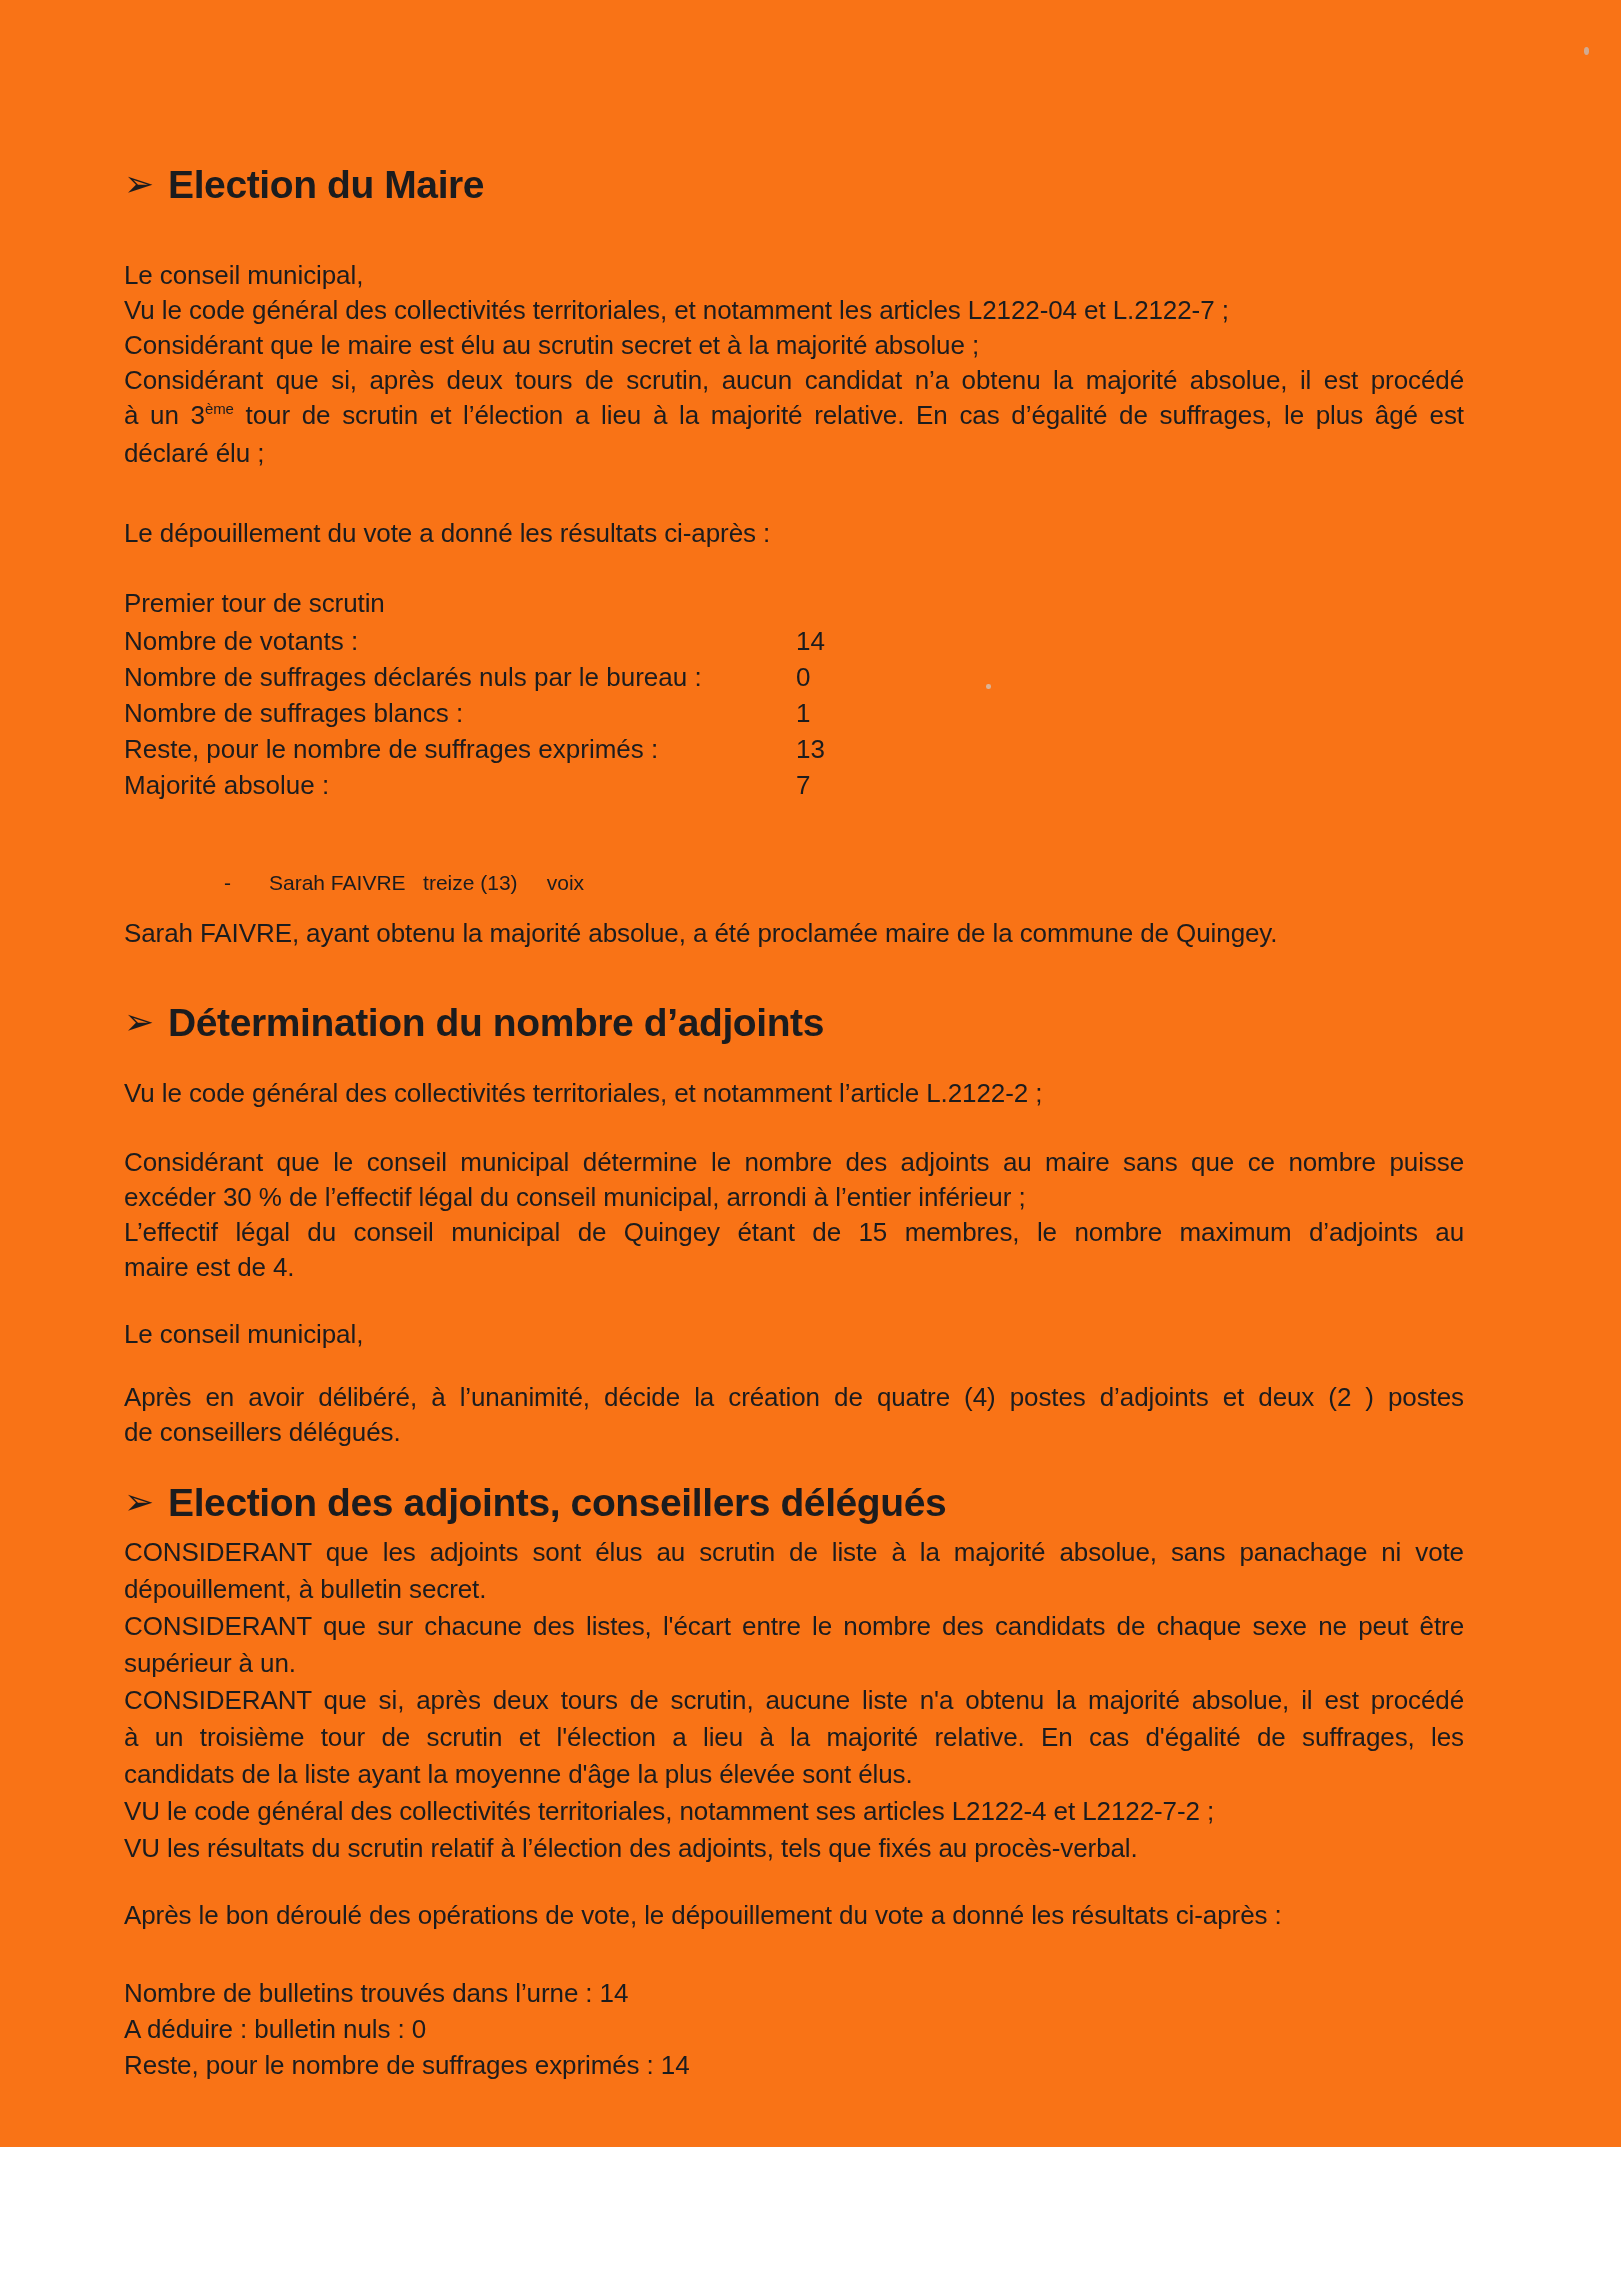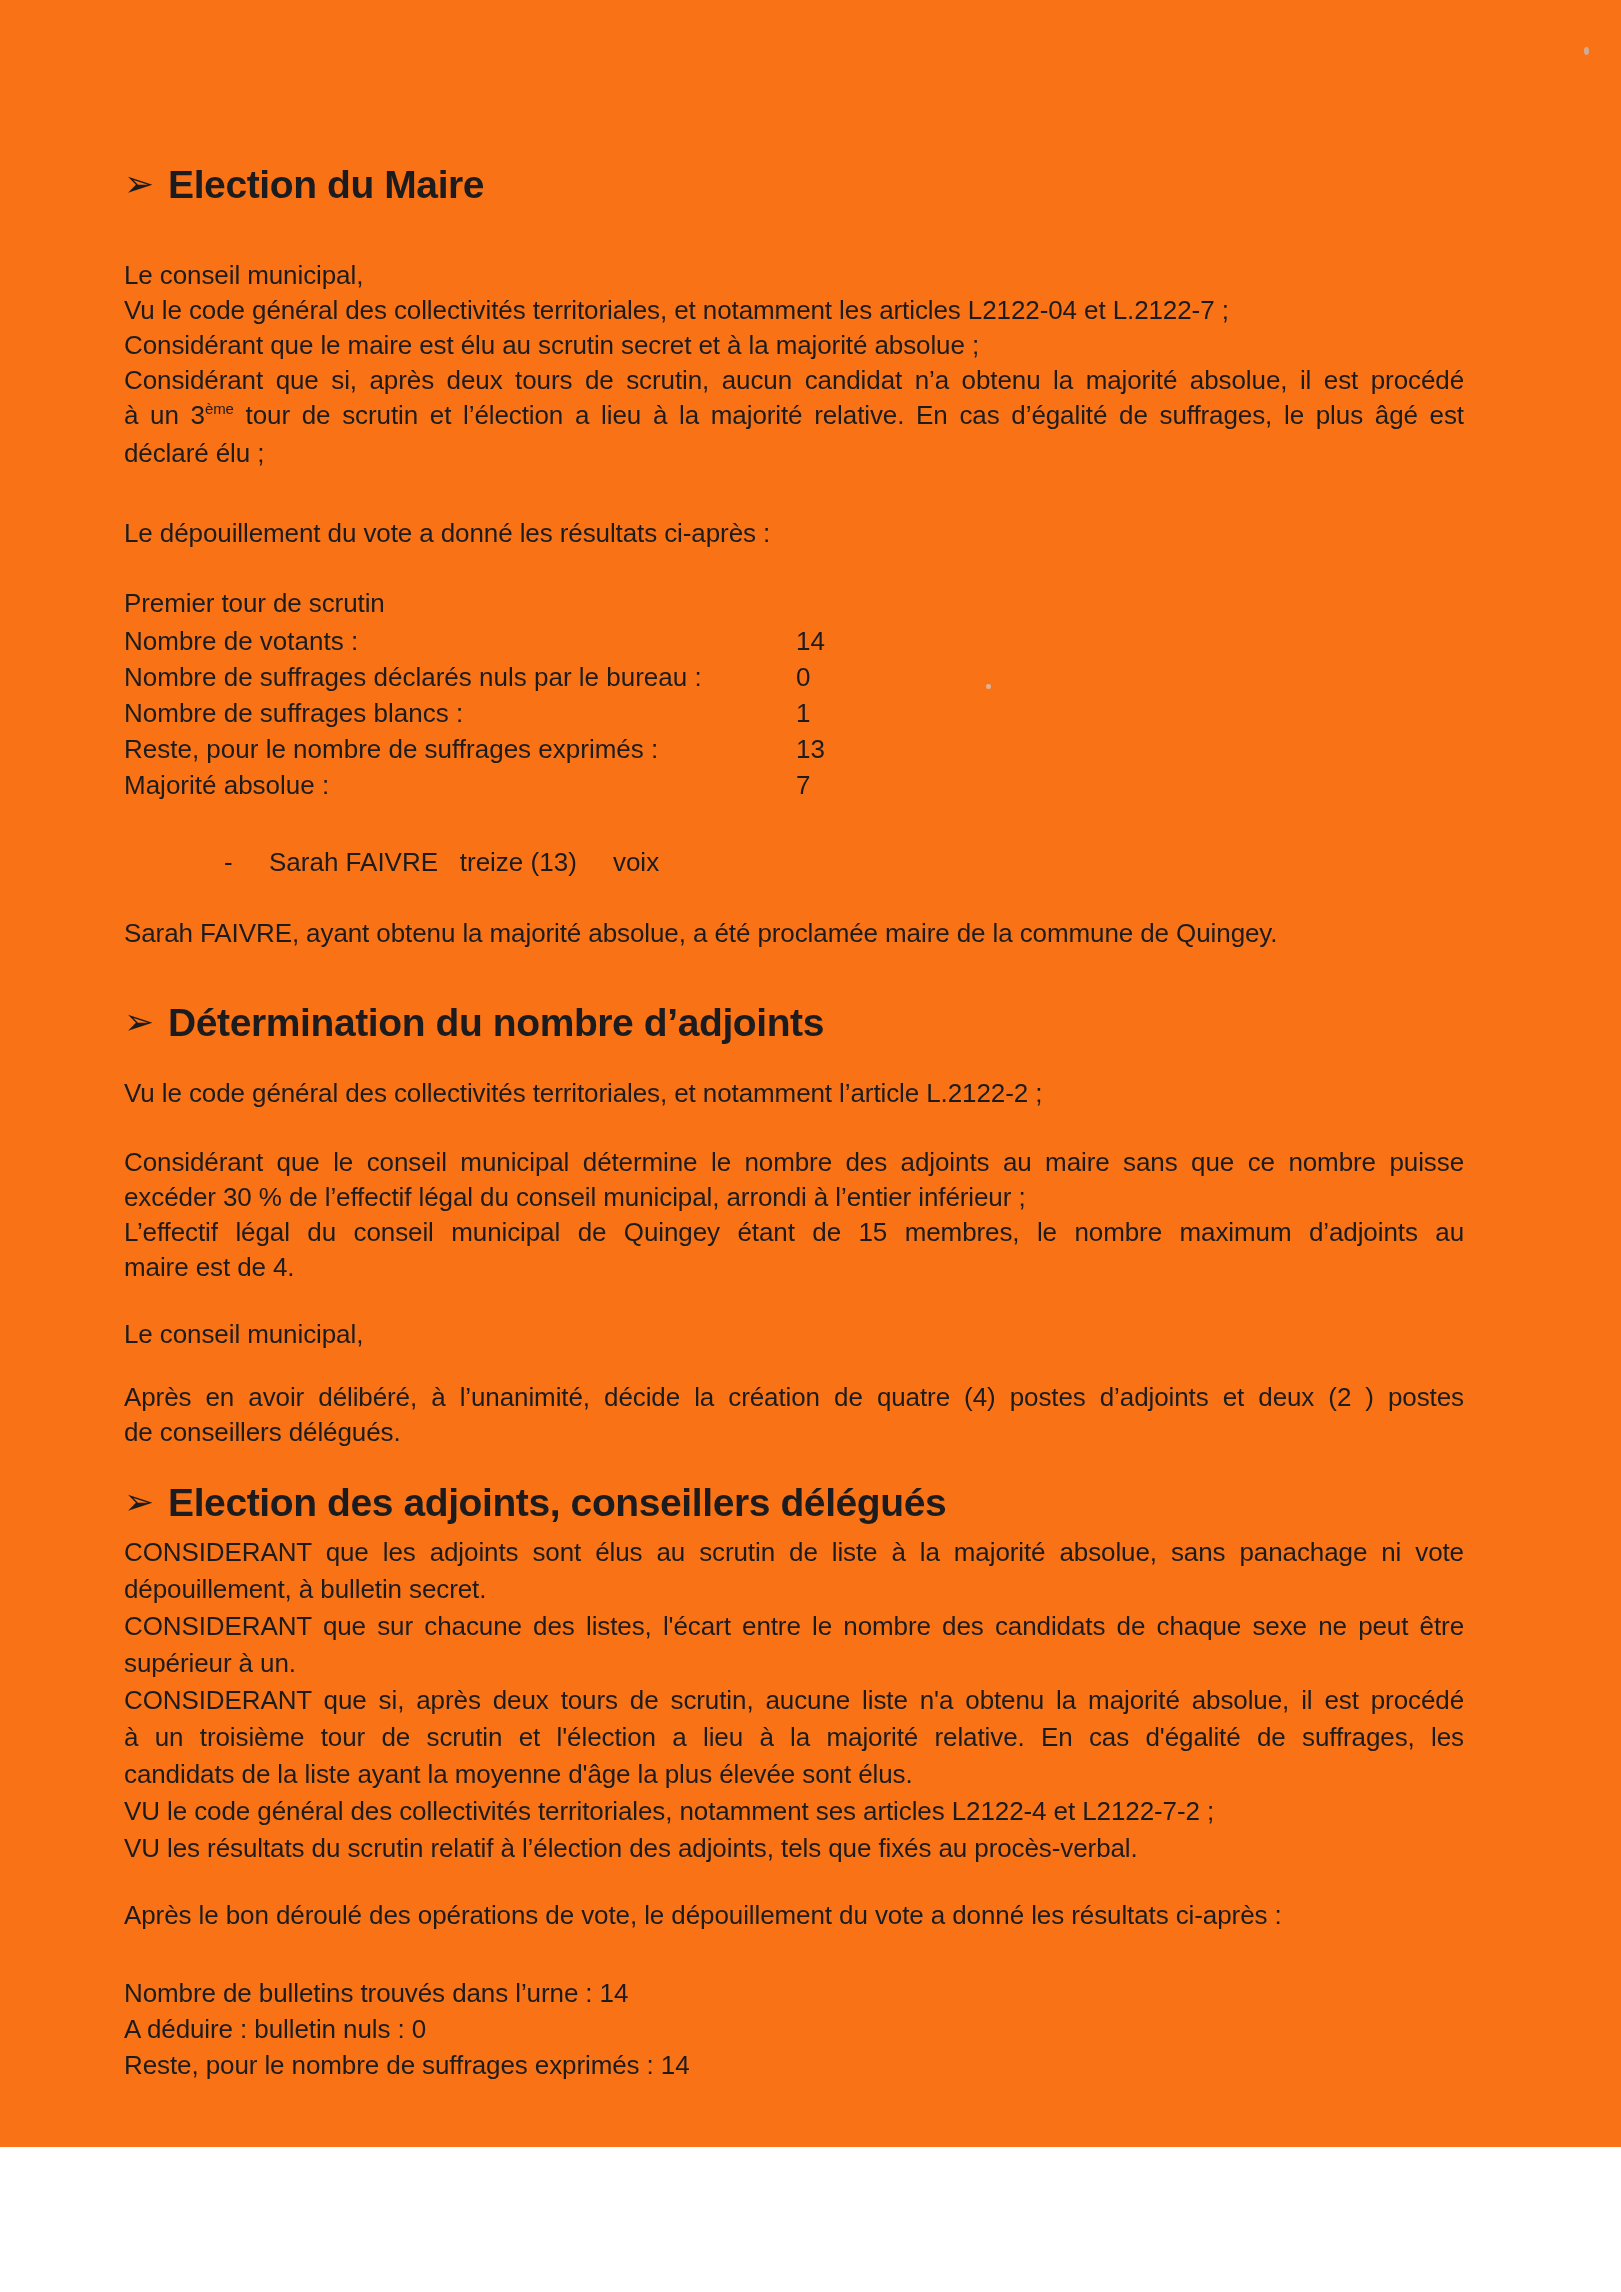--- a/index.html
+++ b/index.html
@@ -19,21 +19,21 @@
   .heading{
     font-size:39px;font-weight:bold;line-height:43px;
     letter-spacing:-0.4px;white-space:nowrap;
   }
   .heading .arrow{
     font-weight:normal;font-size:36px;
     margin-right:14.3px;position:relative;top:-1.8px;
   }
   .row{position:relative;font-size:26px;line-height:36px;}
   .row .val{position:absolute;left:672px;top:0;}
-  .bullet-line{padding-left:100px;font-size:26px;line-height:35px;}
+  .bullet-line{padding-left:100px;font-size:21px;line-height:35px;margin-top:20px;}
   .bullet-line .dash{display:inline-block;width:45px;}
   .pre{white-space:pre;}
   .pagenum{
     position:absolute;left:1522px;top:2201px;
     font-family:"DejaVu Serif", serif;font-style:italic;
     font-size:50px;color:#26262e;transform:rotate(-7deg);
   }
   .speck{position:absolute;border-radius:50%;}
   .speck1{left:1584px;top:47px;width:5.4px;height:8px;background:#c2c2c6;opacity:.7;}
   .speck2{left:986px;top:684px;width:4.5px;height:4.5px;background:#cfcfcf;opacity:.7;}

